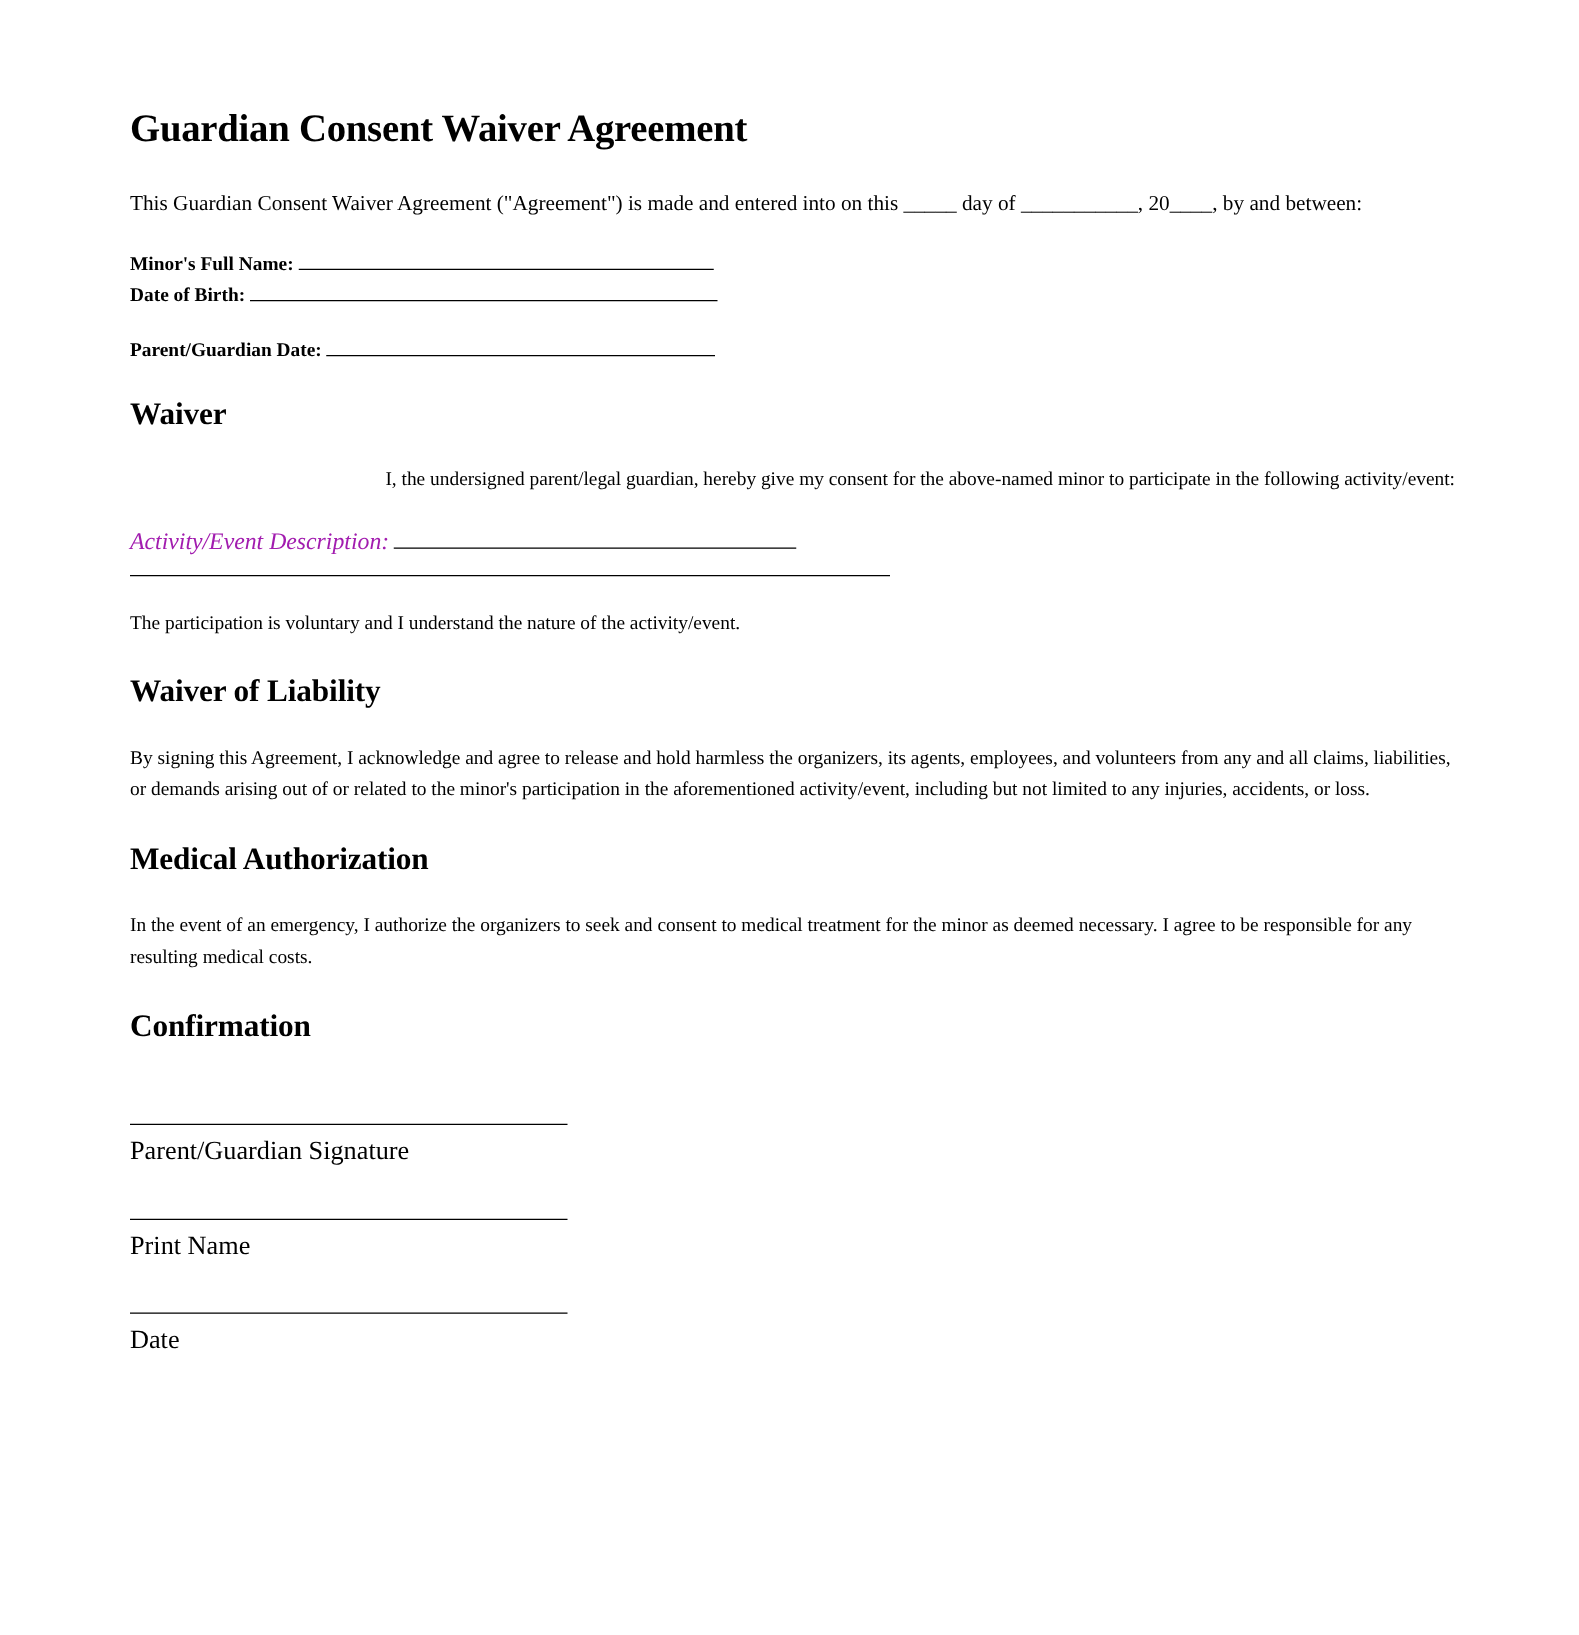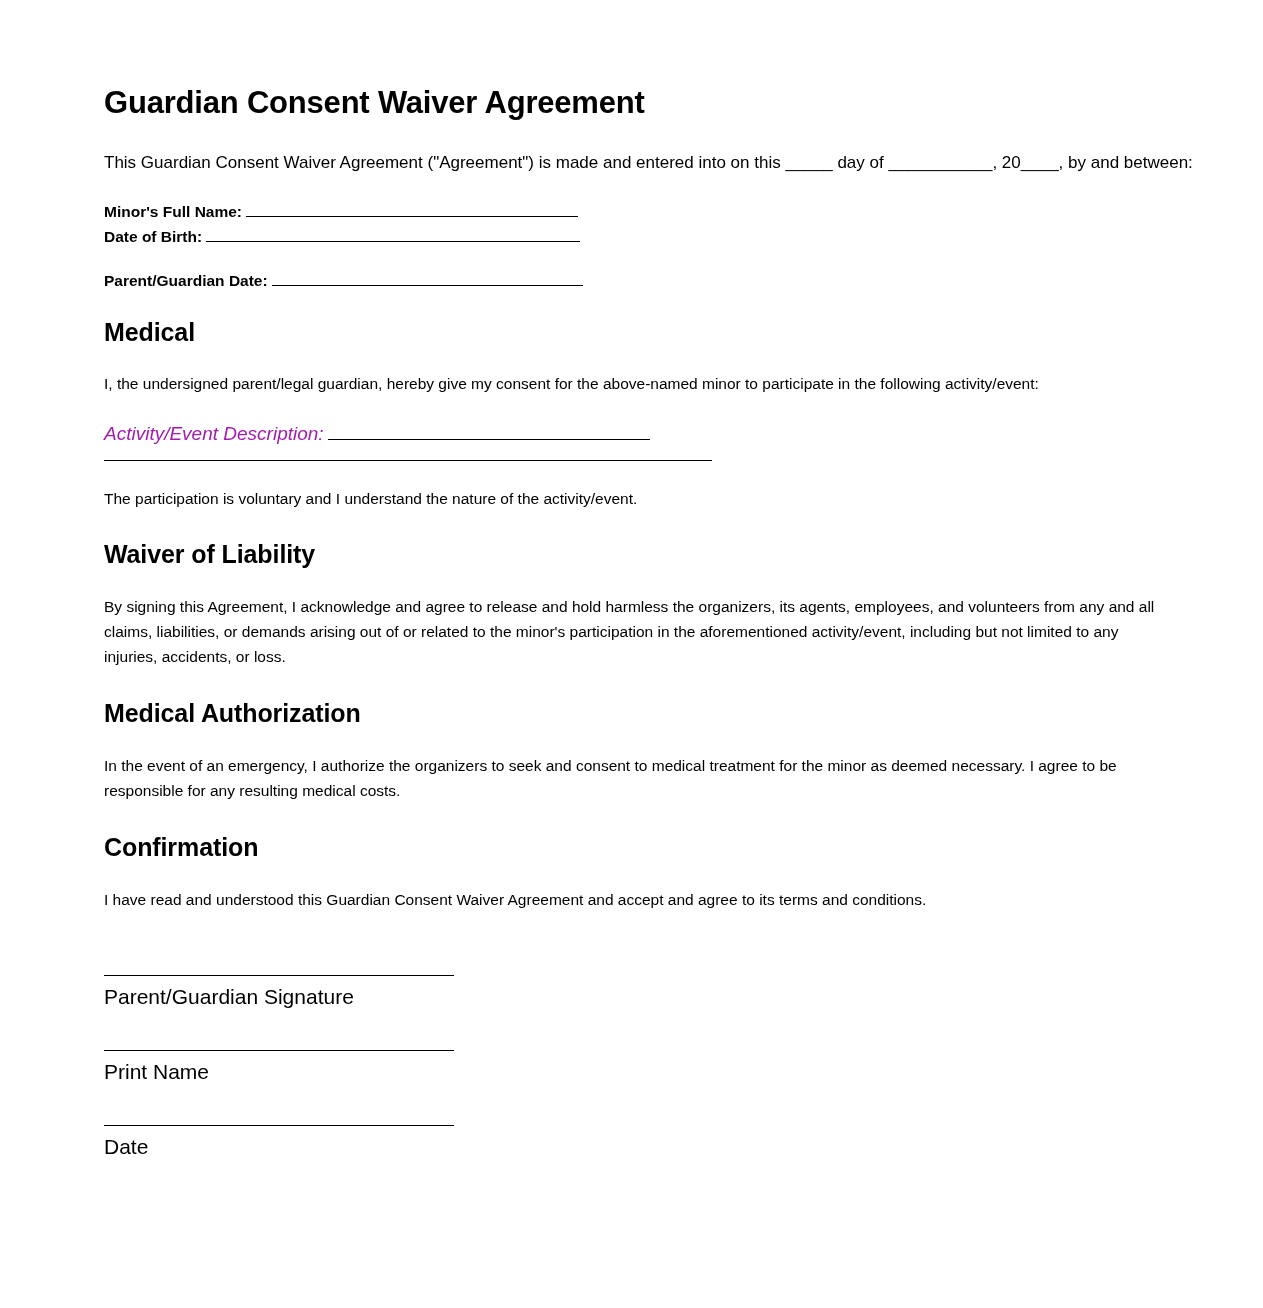--- a/index.html
+++ b/index.html
@@ -15,20 +15,21 @@
     -webkit-font-smoothing: antialiased;
   }
   .page {
     position: relative;
     width: 1211px;
     height: 1308px;
     background: #ffffff;
     box-sizing: border-box;
     padding: 0;
     overflow: hidden;
+    font-family: Liberation Serif, serif;
   }
   .content {
     position: absolute;
     left: 104px;
     top: 0;
     width: 1060px;
   }
 
   .doc-title {
     font-size: 31px;
@@ -89,21 +90,21 @@
   .h-medical { padding-top: 29px; }
   .h-confirm { padding-top: 29px; }
 
   .body-para {
     font-size: 15.5px;
     line-height: 1.62;
     margin: 0;
     color: #000;
     text-align: left;
   }
-  .p-purpose { padding-top: 24px; }
+  .p-purpose { padding-top: 24px; text-align: right; }
   .p-voluntary { padding-top: 25px; }
   .p-waiver { padding-top: 25px; }
   .p-medical { padding-top: 25px; }
   .p-confirm { padding-top: 25px; }
 
   .activity-row {
     padding-top: 24px;
     font-size: 19px;
     line-height: 1.5;
     white-space: nowrap;
@@ -155,42 +156,41 @@
         <span class="field-label">Minor's Full Name:</span><span class="rule-fill w1"></span>
       </div>
       <div class="field-line">
         <span class="field-label">Date of Birth:</span><span class="rule-fill w2"></span>
       </div>
       <div class="field-line spaced">
         <span class="field-label">Parent/Guardian Date:</span><span class="rule-fill w3"></span>
       </div>
     </div>
 
-    <h2 class="section-heading h-purpose">Medical</h2>
+    <h2 class="section-heading h-purpose">Waiver</h2>
 
     <p class="body-para p-purpose">I, the undersigned parent/legal guardian, hereby give my consent for the above-named minor to participate in the following activity/event:</p>
 
     <div class="activity-row">
       <span class="activity-label">Activity/Event Description:</span><span class="rule-fill w4"></span>
     </div>
     <div class="blank-long"></div>
 
     <p class="body-para p-voluntary">The participation is voluntary and I understand the nature of the activity/event.</p>
 
     <h2 class="section-heading h-waiver">Waiver of Liability</h2>
 
     <p class="body-para p-waiver">By signing this Agreement, I acknowledge and agree to release and hold harmless the organizers, its agents, employees, and volunteers from any and all claims, liabilities, or demands arising out of or related to the minor's participation in the aforementioned activity/event, including but not limited to any injuries, accidents, or loss.</p>
 
     <h2 class="section-heading h-medical">Medical Authorization</h2>
 
     <p class="body-para p-medical">In the event of an emergency, I authorize the organizers to seek and consent to medical treatment for the minor as deemed necessary. I agree to be responsible for any resulting medical costs.</p>
 
     <h2 class="section-heading h-confirm">Confirmation</h2>
 
-    <p class="body-para p-confirm">I have read and understood this Guardian Consent Waiver Agreement and accept and agree to its terms and conditions.</p>
 
     <div class="sig-area">
 
       <div class="sig-block">
         <div class="sig-rule"></div>
         <div class="sig-label">Parent/Guardian Signature</div>
       </div>
 
       <div class="sig-block">
         <div class="sig-rule"></div>

